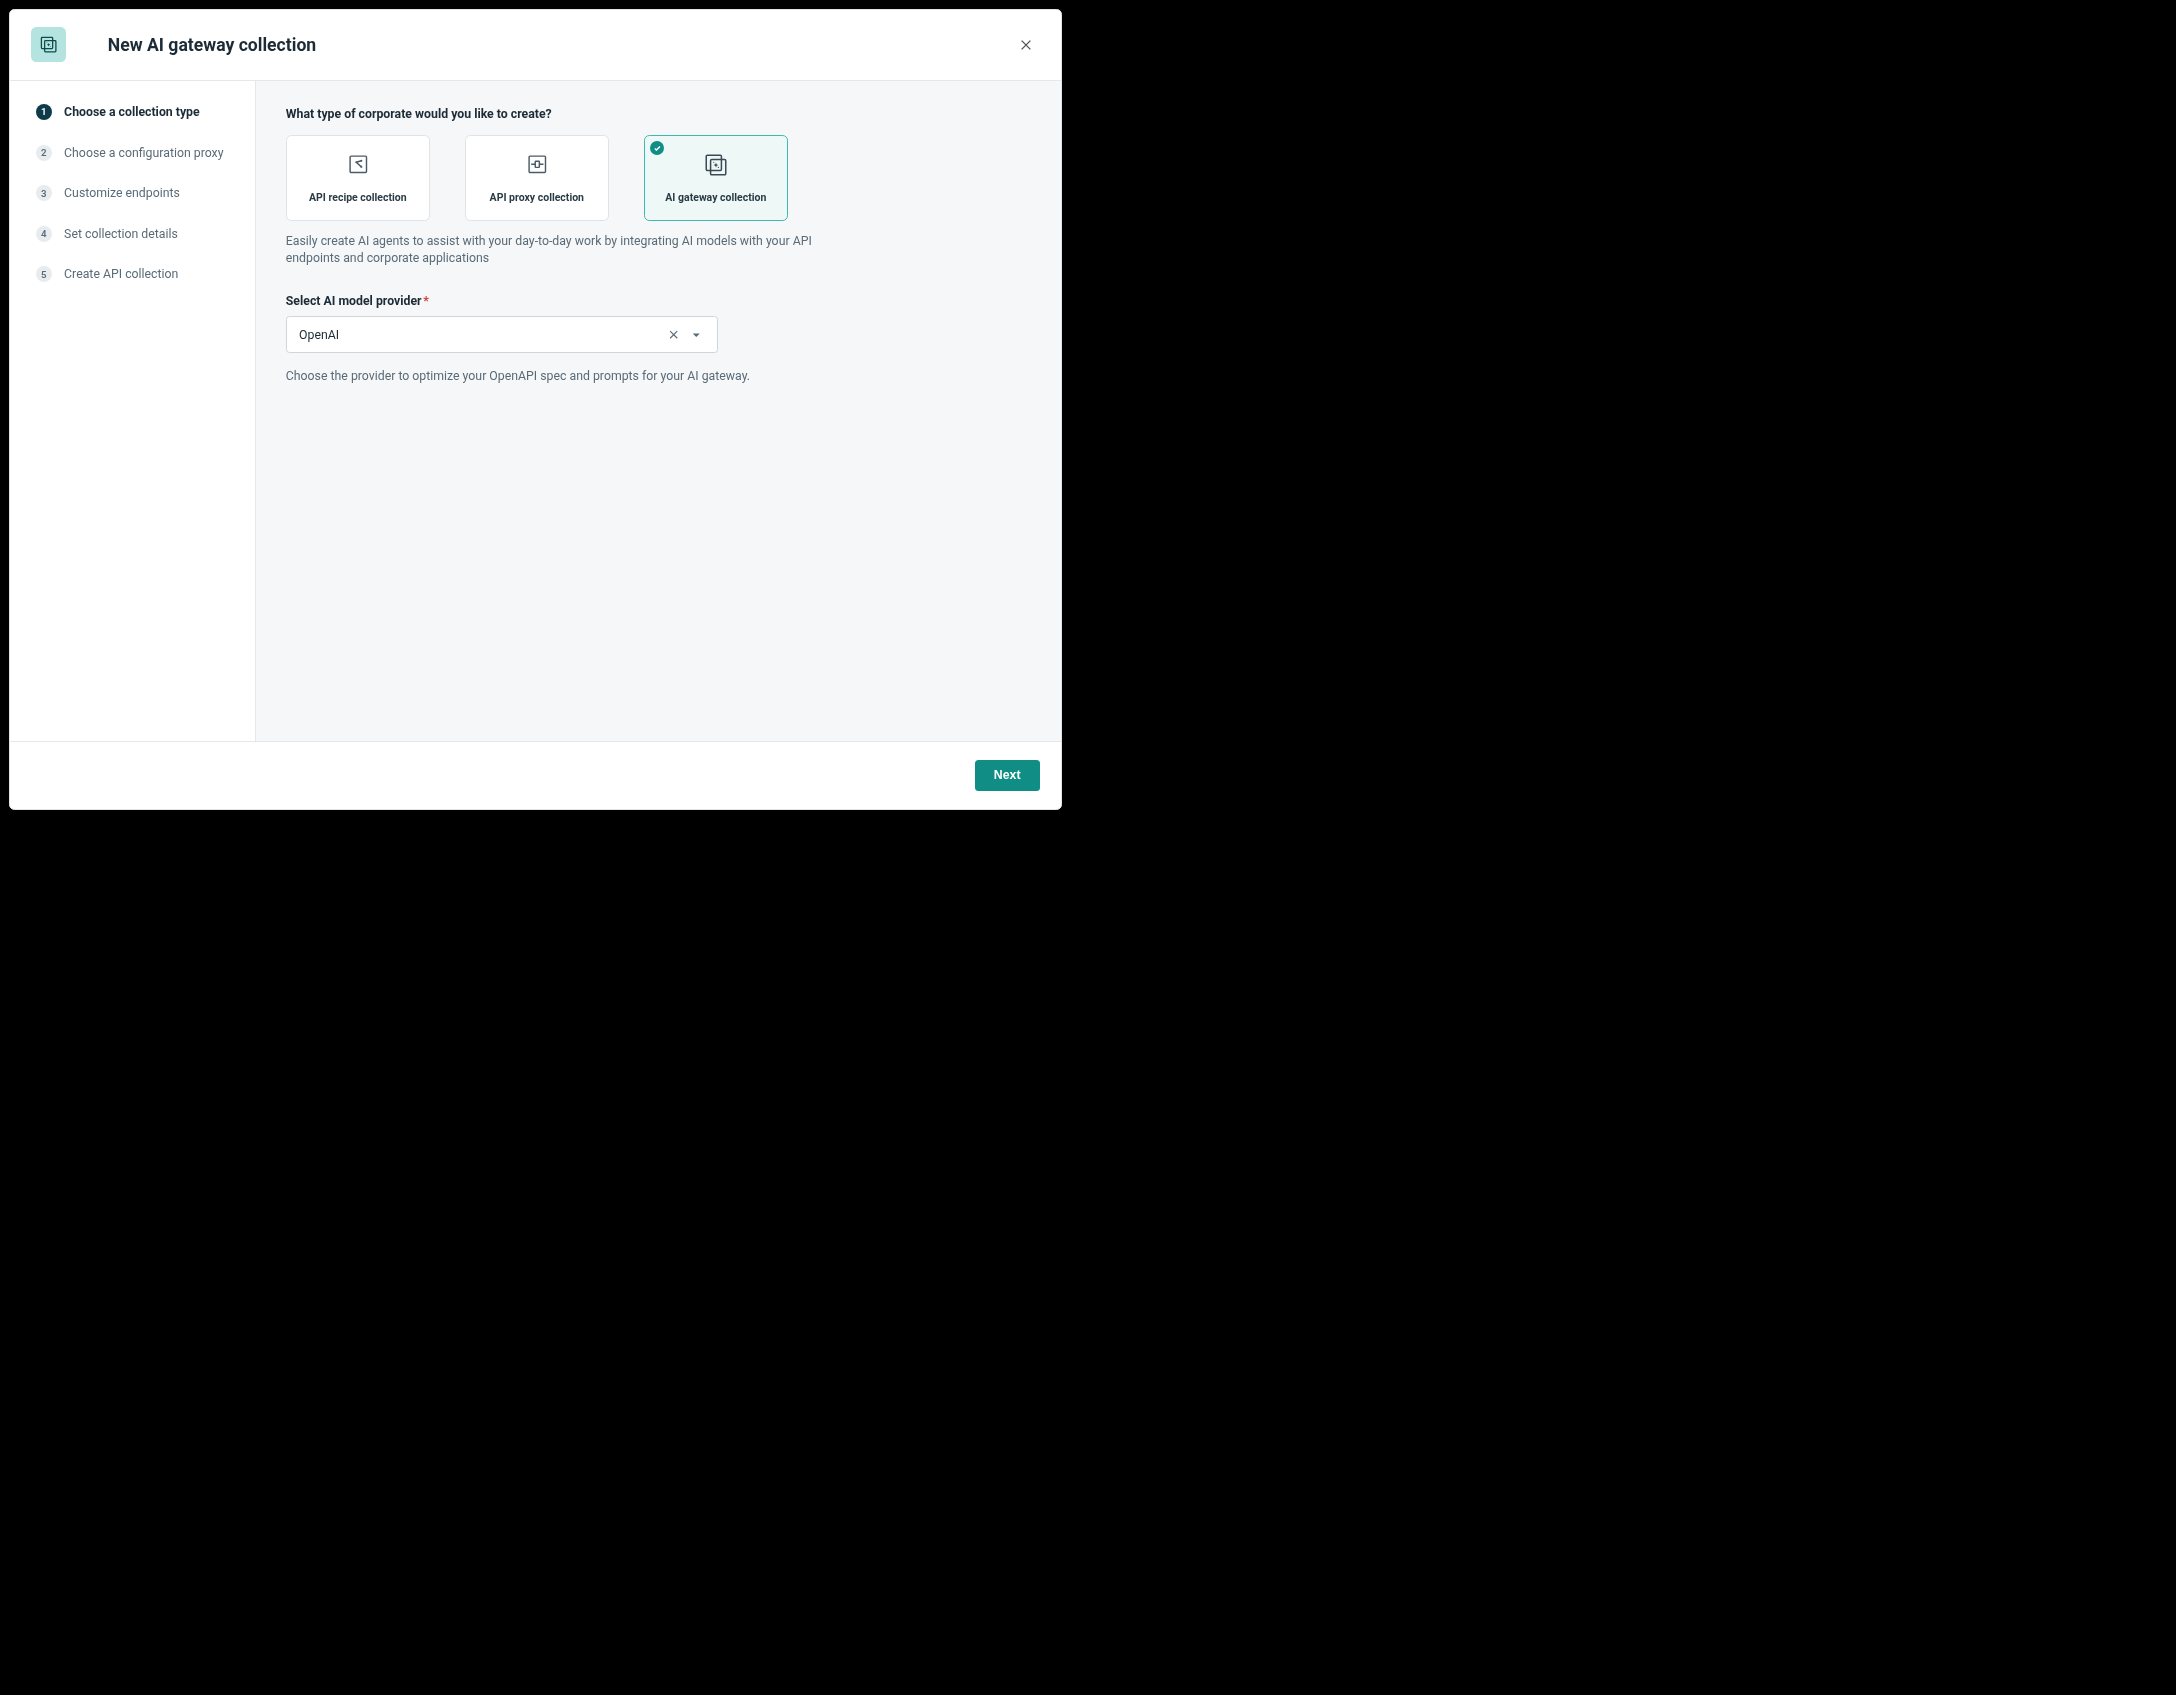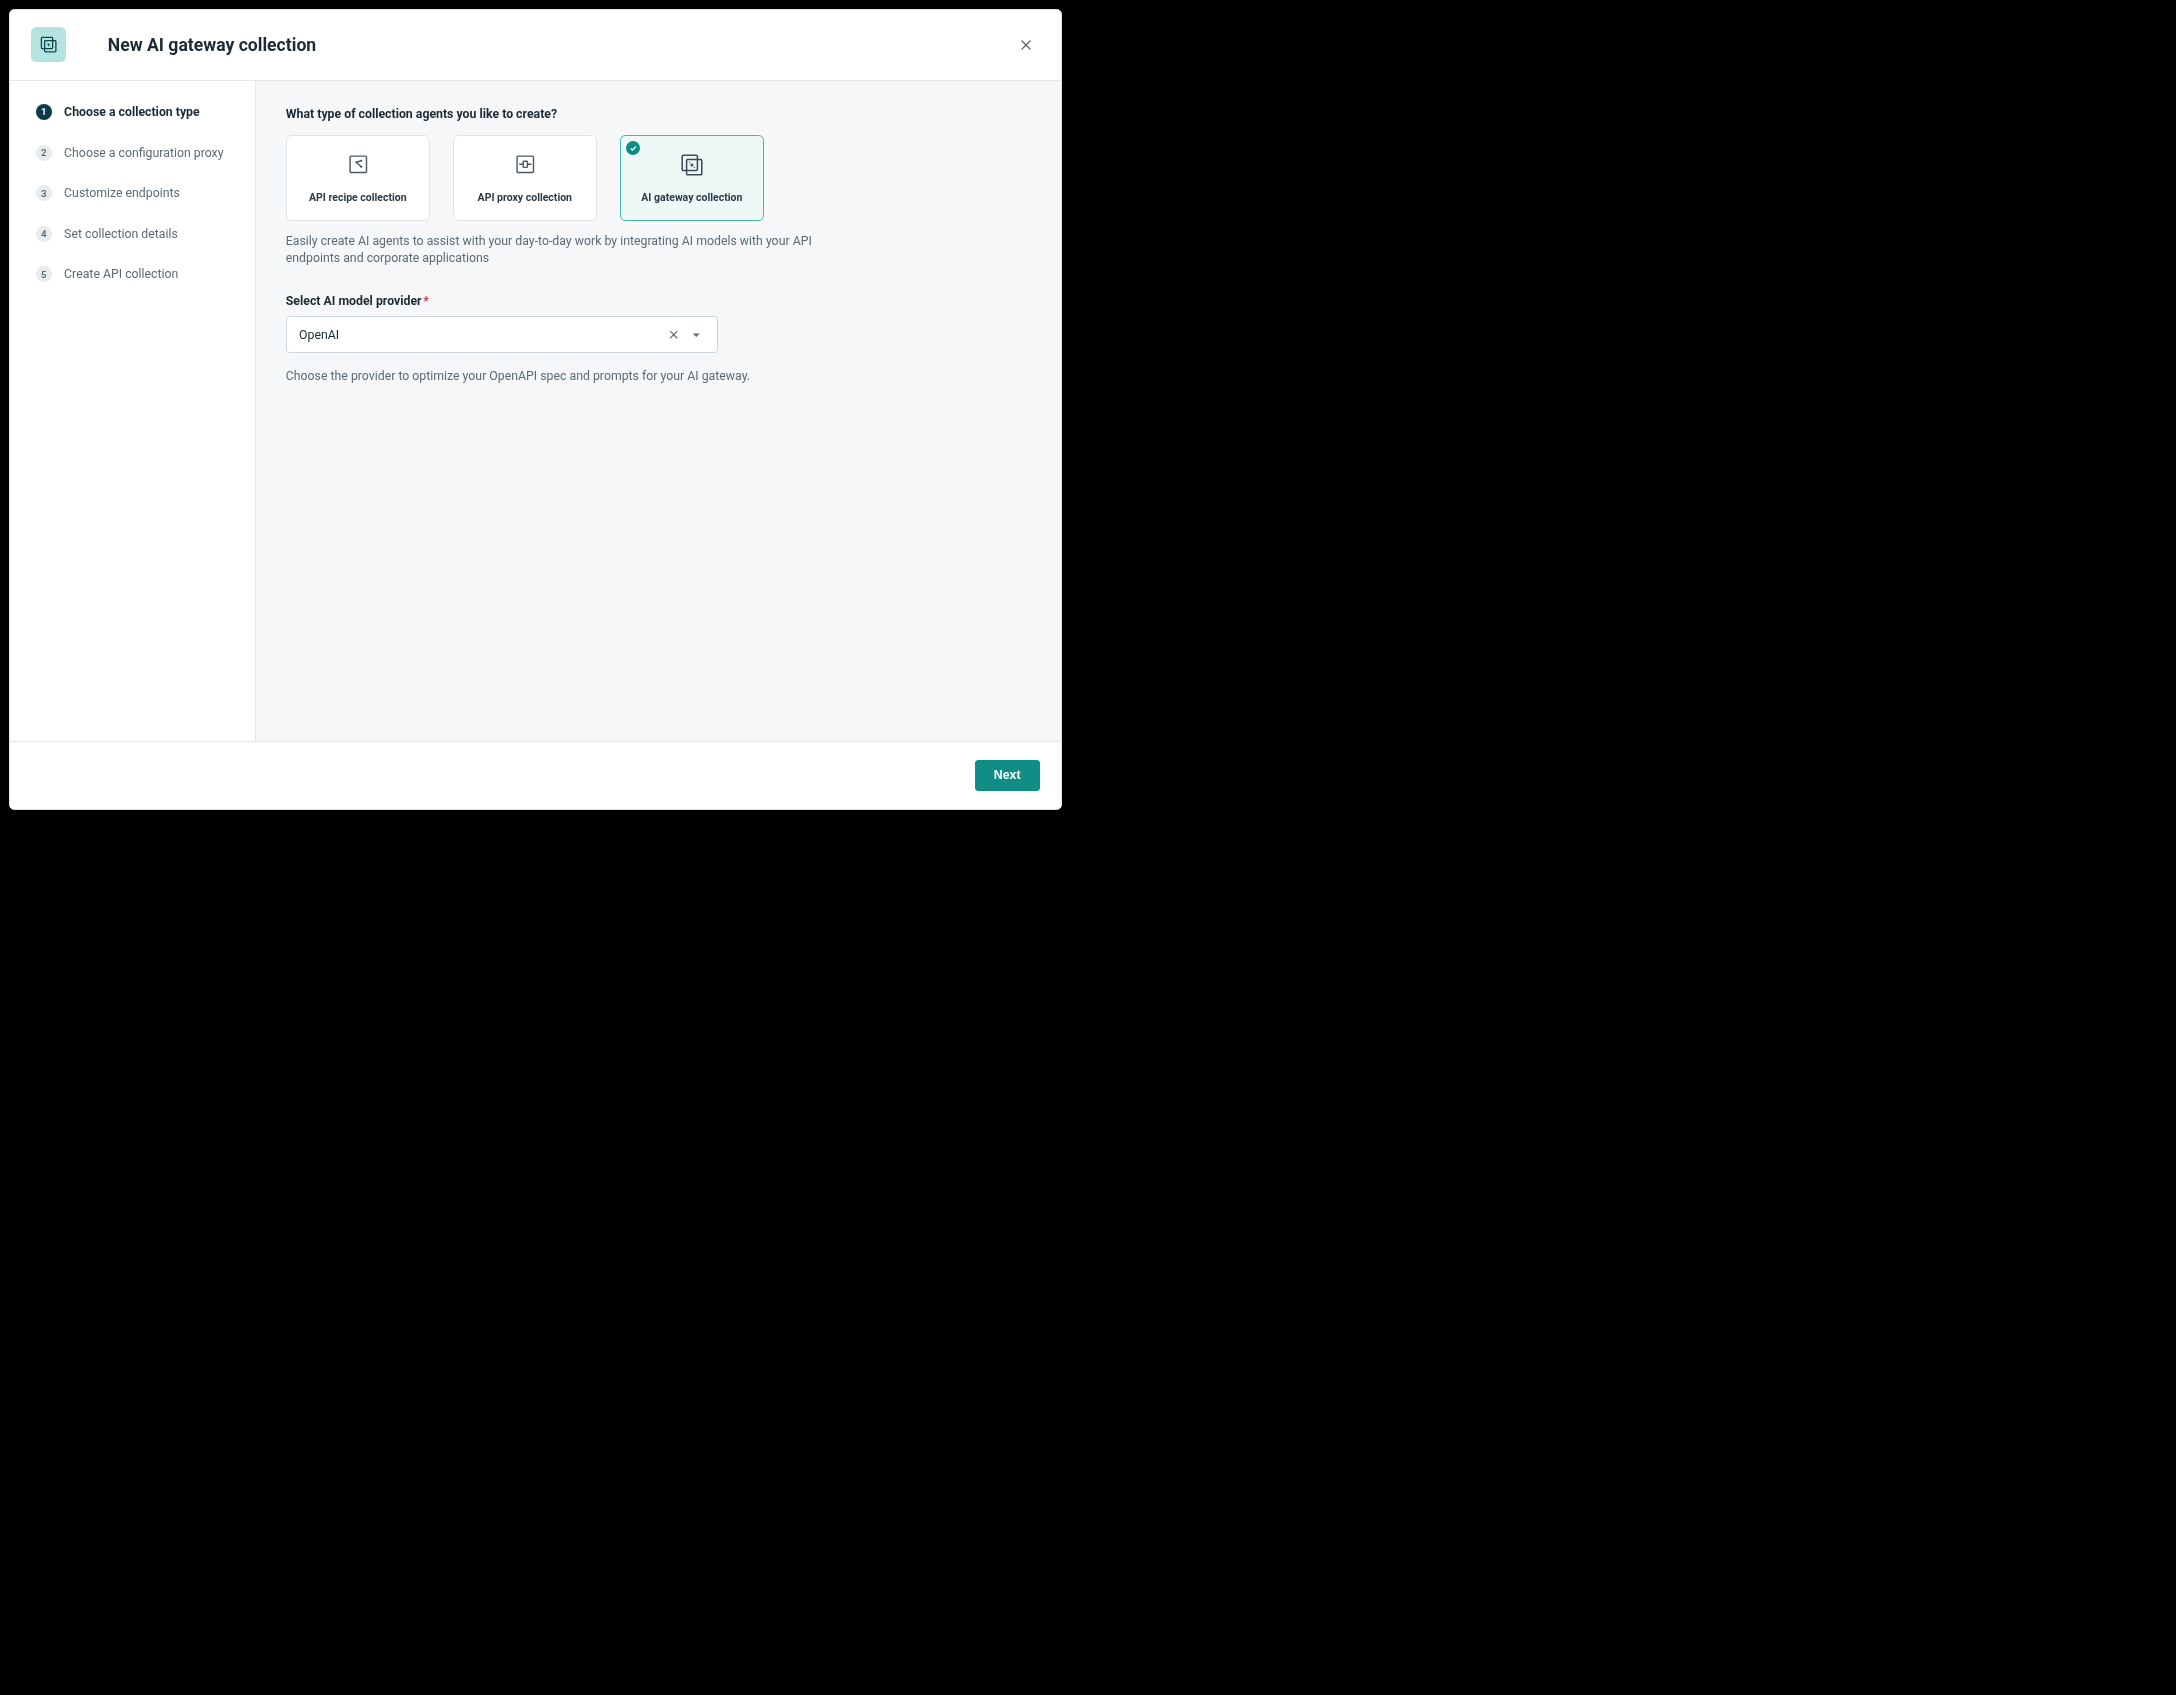--- a/index.html
+++ b/index.html
@@ -83,21 +83,21 @@
     flex:1;
     background:#f5f7f8;
     padding: 26px 30px 0 30px;
     overflow:auto;
   }
   .question {
     font-size: 12.3px; font-weight:700; color:#1c2b36;
     margin-bottom: 14px;
   }
   .cards {
-    display:flex; gap: 23px; margin-bottom: 12.3px;
+    display:flex; gap: 35px; margin-bottom: 12.3px;
   }
   .card {
     width: 144px; height: 86px;
     background:#fff;
     border: 0.9px solid #e1e4e7;
     border-radius: 5.3px;
     display:flex; flex-direction:column; align-items:center; justify-content:center;
     gap: 10.5px;
     cursor:pointer;
     position:relative;
@@ -202,21 +202,21 @@
         <div class="num">4</div>
         <div class="label">Set collection details</div>
       </div>
       <div class="step">
         <div class="num">5</div>
         <div class="label">Create API collection</div>
       </div>
     </div>
 
     <div class="main">
-      <div class="question">What type of collection agents you like to create?</div>
+      <div class="question">What type of corporate would you like to create?</div>
 
       <div class="cards">
 
         <div class="card">
           <span class="card-icon">
             <svg width="24.6" height="24.6" viewBox="0 0 24 24" fill="none" stroke="currentColor" stroke-width="1.4">
               <rect x="4" y="4" width="16" height="16" rx="1"></rect>
               <circle cx="10" cy="10" r="1" fill="currentColor" stroke="none"></circle>
               <circle cx="15" cy="8.5" r="1" fill="currentColor" stroke="none"></circle>
               <circle cx="15" cy="14.5" r="1" fill="currentColor" stroke="none"></circle>

